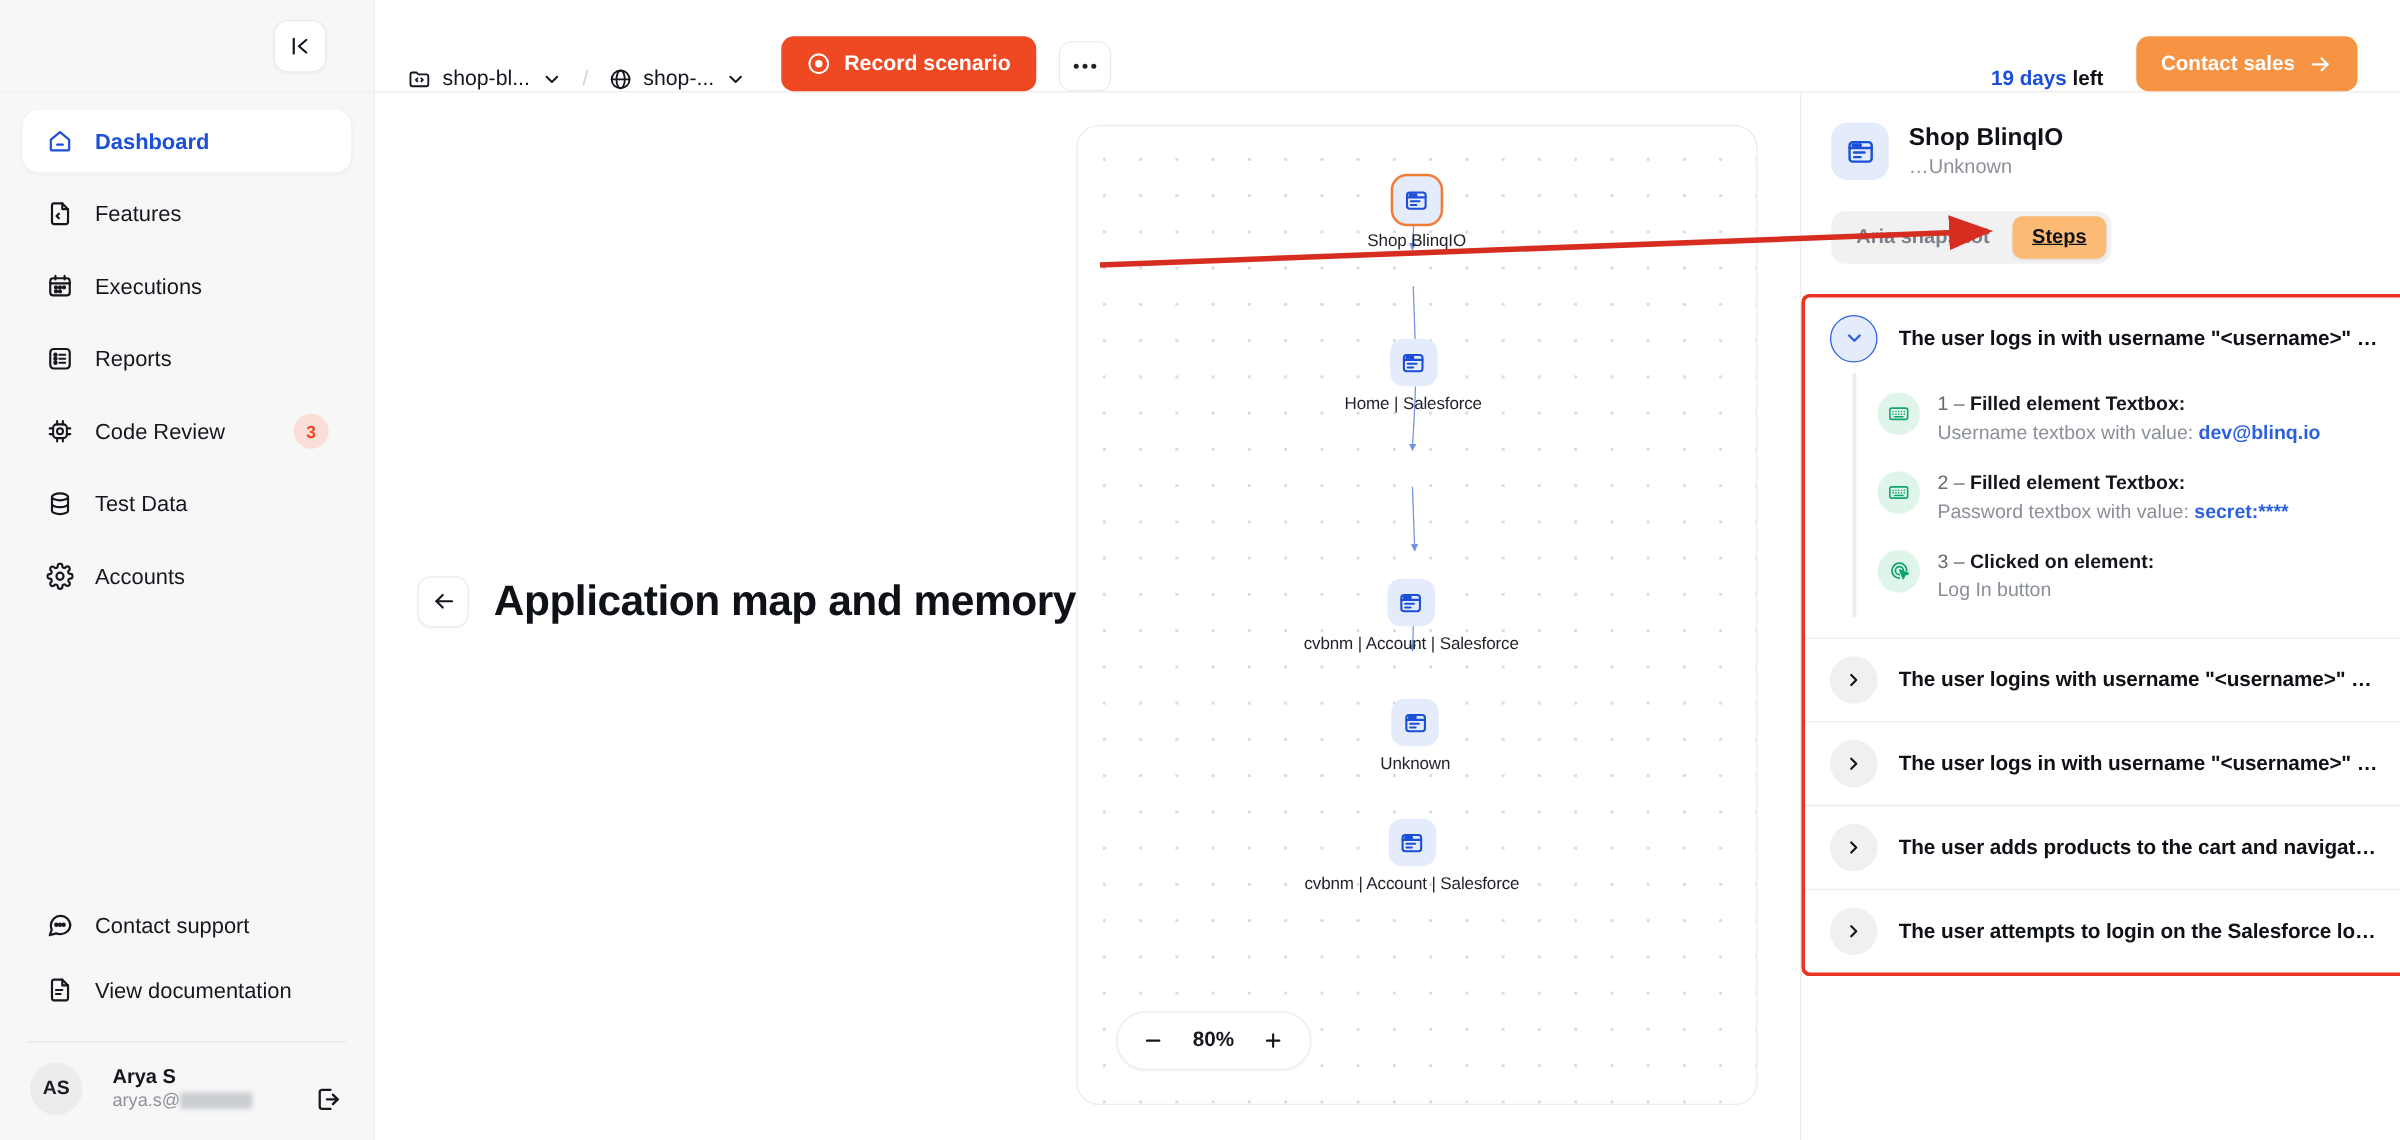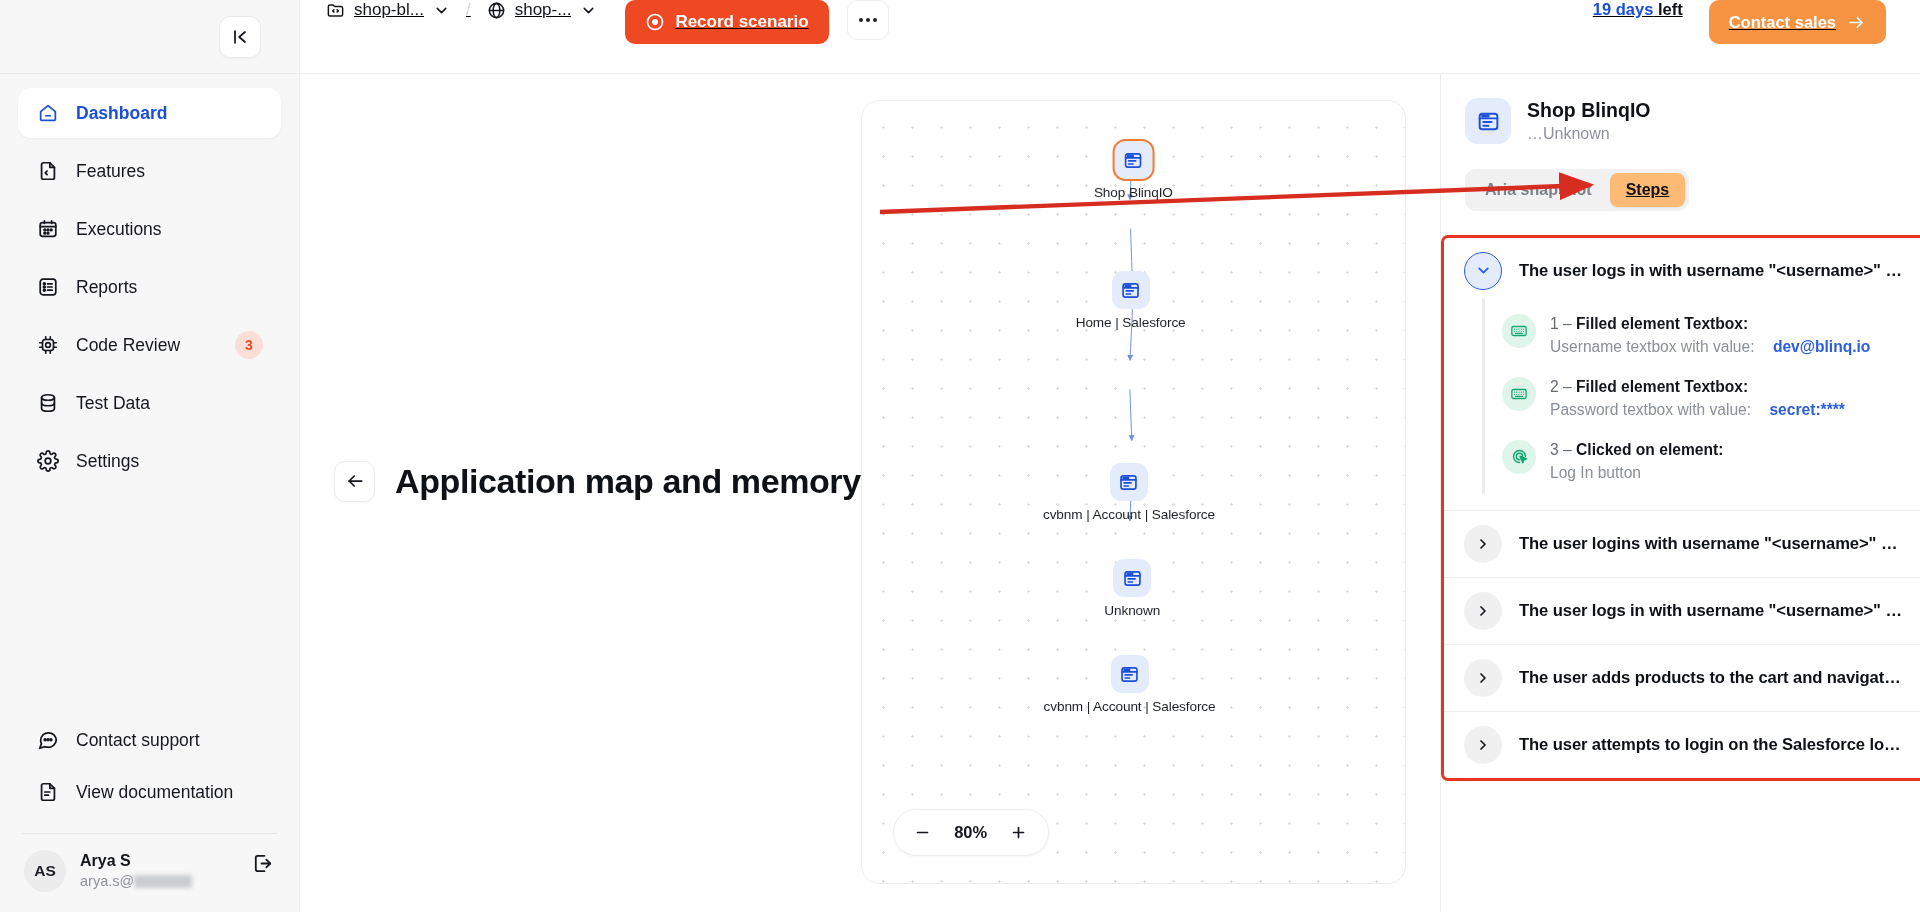--- a/index.html
+++ b/index.html
@@ -30,23 +30,22 @@
   }
   .collapse-btn {
     width: 42px; height: 42px; border-radius: 11px;
     background: #ffffff; border: 1px solid #ebebeb;
     display: flex; align-items: center; justify-content: center;
     cursor: pointer;
     box-shadow: 0 1px 2px rgba(0,0,0,.04);
   }
   .topbar-right {
     flex: 1; height: 100%;
-    display: flex; align-items: flex-start;
+    display: flex; align-items: flex-end;
     padding: 0 34px 0 26px;
-    text-decoration: underline;
   }
   .crumb {
     display: flex; align-items: center; gap: 9px;
     cursor: pointer;
     font-size: 17px; color: #13161c; font-weight: 500;
   }
   .crumb-label { max-width: 95px; overflow: hidden; white-space: nowrap; }
   .crumb-sep { color: #d4d4d4; margin: 0 16px; font-size: 17px; }
   .chev { display:flex; align-items:center; }
   .record-btn {
@@ -110,21 +109,21 @@
     position: absolute; right: 18px;
     width: 28px; height: 28px; border-radius: 50%;
     background: #fadfd8; color: #ef4923;
     font-size: 14px; font-weight: 600;
     display: flex; align-items: center; justify-content: center;
   }
   .sidebar-spacer { flex: 1; }
   .footer-nav { padding: 0 18px 6px; display: flex; flex-direction: column; gap: 2px; }
   .divider { height: 1px; background: #e7e7e7; margin: 10px 22px 0; }
   .user-row {
-    display: flex; align-items: flex-start; gap: 14px;
+    display: flex; align-items: flex-end; gap: 24px;
     padding: 16px 24px 20px 24px;
   }
   .avatar {
     width: 42px; height: 42px; border-radius: 50%;
     background: #ececec; color: #1a1d23;
     display: flex; align-items: center; justify-content: center;
     font-size: 15.5px; font-weight: 700; flex: 0 0 42px;
   }
   .user-meta { flex: 1; min-width: 0; }
   .user-name { font-size: 16px; font-weight: 700; color: #13161c; line-height: 1.35; }
@@ -264,21 +263,21 @@
   .step-ico {
     width: 34px; height: 34px; border-radius: 50%; flex: 0 0 34px;
     background: #dff5ea;
     display: flex; align-items: center; justify-content: center;
     margin-top: 2px;
   }
   .step-txt { flex: 1; min-width: 0; }
   .step-line1 { font-size: 15.6px; color: #666b73; line-height: 1.5; }
   .step-line1 b { color: #13161c; font-weight: 700; }
   .step-line2 { font-size: 15.6px; color: #8a8f97; line-height: 1.5; }
-  .step-line2 .val { color: #2b5fe0; font-weight: 600; margin-left: 14px; }
+  .step-line2 .val { color: #2b5fe0; font-weight: 600; }
   .overlay-root { position: absolute; inset: 0; pointer-events: none; z-index: 40; }
 </style>
 </head>
 <body>
 
 <div class="topbar">
   <div class="topbar-left">
     <div class="collapse-btn">
       <svg width="20" height="20" viewBox="0 0 24 24" fill="none" stroke="#14171d" stroke-width="2.1" stroke-linecap="round" stroke-linejoin="round">
         <line x1="6" y1="5" x2="6" y2="19"></line>
@@ -435,21 +434,21 @@
         <span>Test Data</span>
       </div>
 
       <div class="nav-item">
         <span class="nav-ico">
           <svg width="22" height="22" viewBox="0 0 24 24" fill="none" stroke="#14171d" stroke-width="1.9" stroke-linecap="round" stroke-linejoin="round">
               <circle cx="12" cy="12" r="3.1"></circle>
               <path d="M19.4 15a1.6 1.6 0 0 0 .3 1.8l.1.1a2 2 0 1 1-2.8 2.8l-.1-.1a1.6 1.6 0 0 0-1.8-.3 1.6 1.6 0 0 0-1 1.5V21a2 2 0 0 1-4 0v-.1A1.6 1.6 0 0 0 9 19.4a1.6 1.6 0 0 0-1.8.3l-.1.1a2 2 0 1 1-2.8-2.8l.1-.1a1.6 1.6 0 0 0 .3-1.8 1.6 1.6 0 0 0-1.5-1H3a2 2 0 0 1 0-4h.1A1.6 1.6 0 0 0 4.6 9a1.6 1.6 0 0 0-.3-1.8l-.1-.1a2 2 0 1 1 2.8-2.8l.1.1a1.6 1.6 0 0 0 1.8.3H9a1.6 1.6 0 0 0 1-1.5V3a2 2 0 0 1 4 0v.1a1.6 1.6 0 0 0 1 1.5 1.6 1.6 0 0 0 1.8-.3l.1-.1a2 2 0 1 1 2.8 2.8l-.1.1a1.6 1.6 0 0 0-.3 1.8V9a1.6 1.6 0 0 0 1.5 1H21a2 2 0 0 1 0 4h-.1a1.6 1.6 0 0 0-1.5 1z"></path>
             </svg>
         </span>
-        <span>Settings</span>
+        <span>Accounts</span>
       </div>
     </nav>
 
     <div class="sidebar-spacer"></div>
 
     <div class="footer-nav">
       <div class="nav-item">
         <span class="nav-ico">
           <svg width="22" height="22" viewBox="0 0 24 24" fill="none" stroke="#14171d" stroke-width="1.9" stroke-linecap="round" stroke-linejoin="round">
               <path d="M21 11.5a8.4 8.4 0 0 1-9 8.4 9 9 0 0 1-3.3-.6L3 21l1.8-5a8.2 8.2 0 0 1-.8-3.5 8.4 8.4 0 0 1 8.5-8.4 8.4 8.4 0 0 1 8.5 8.4z"></path>

